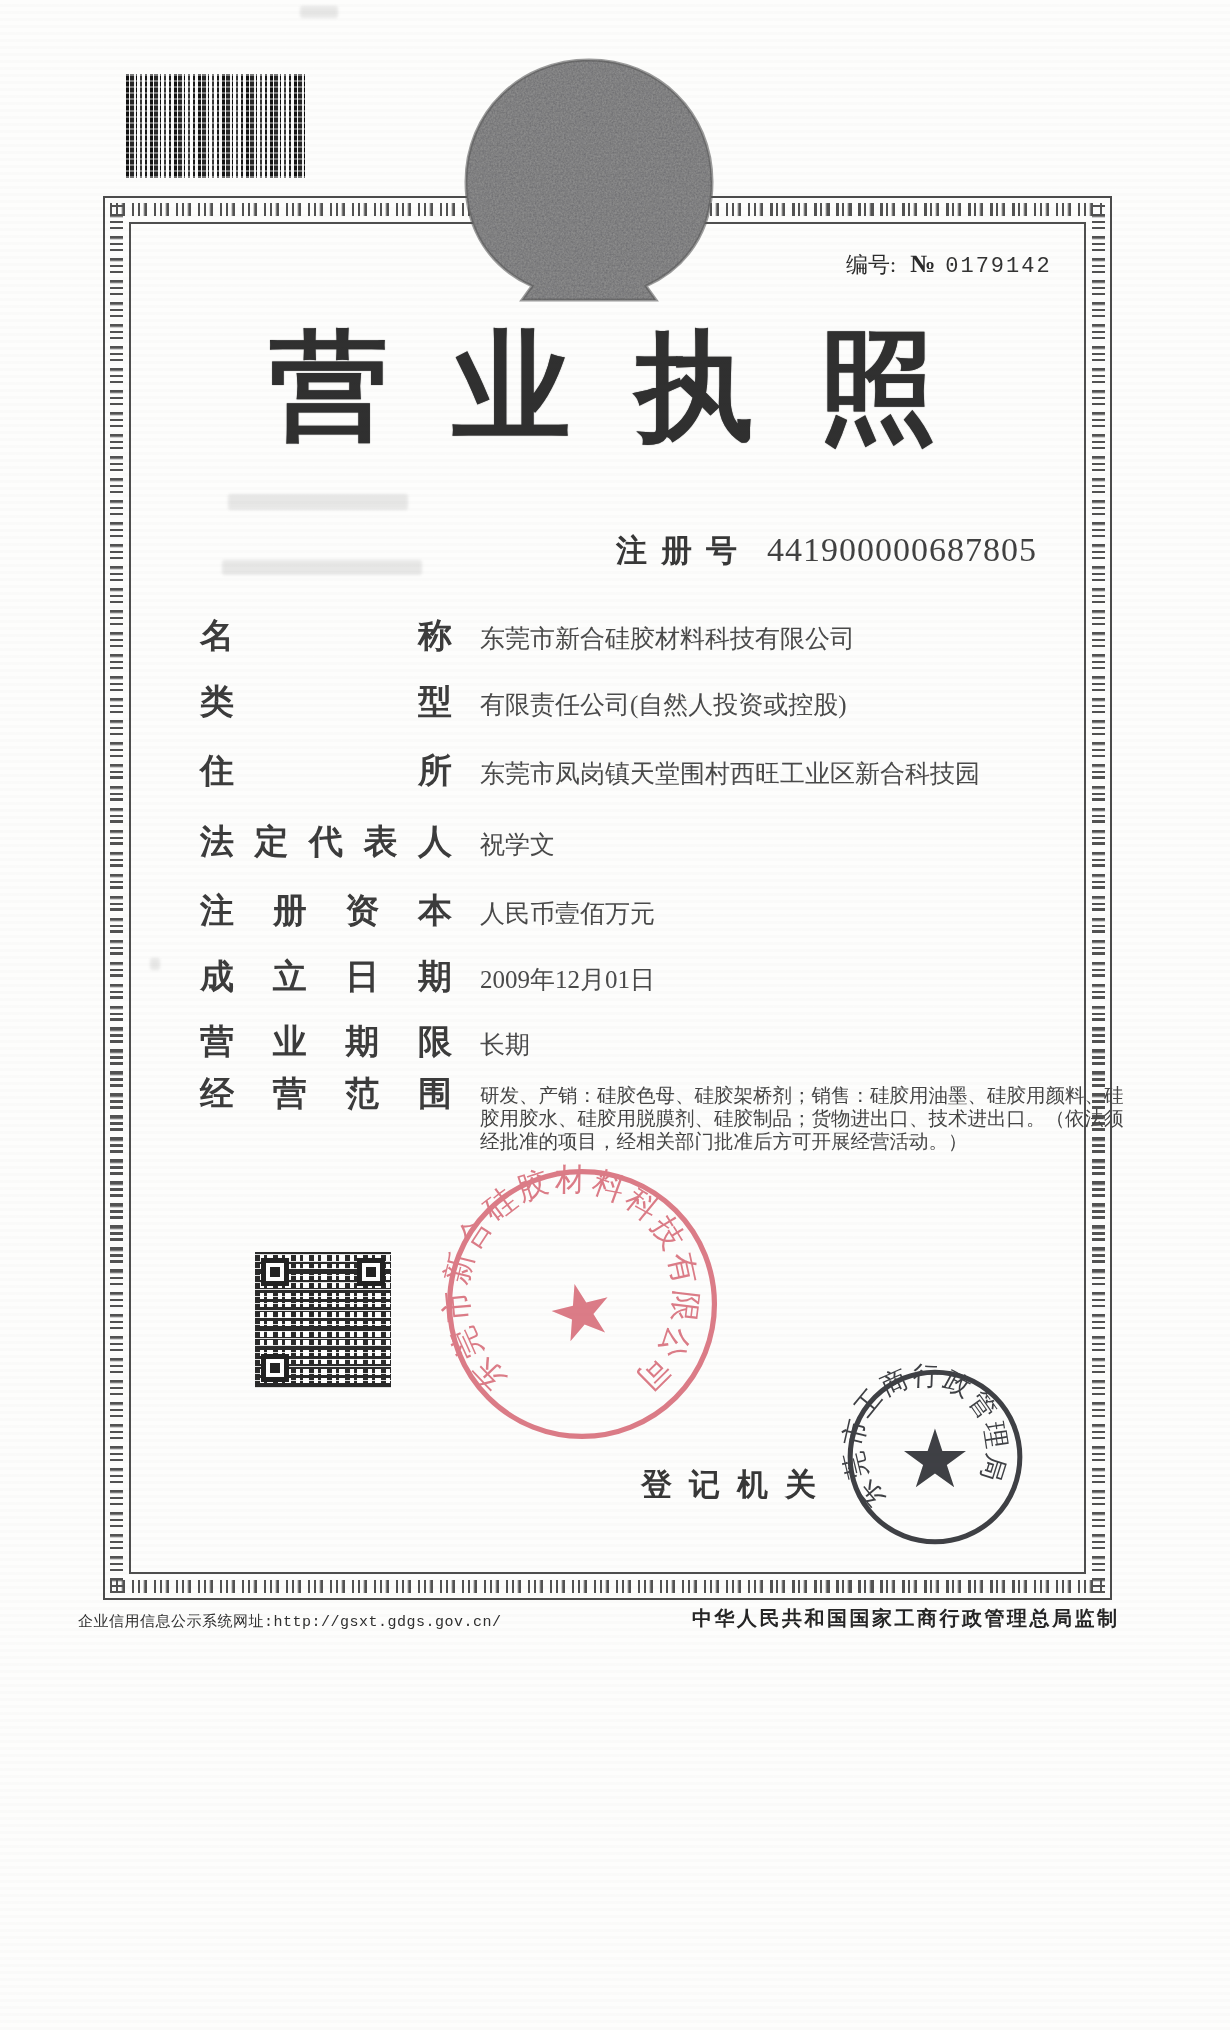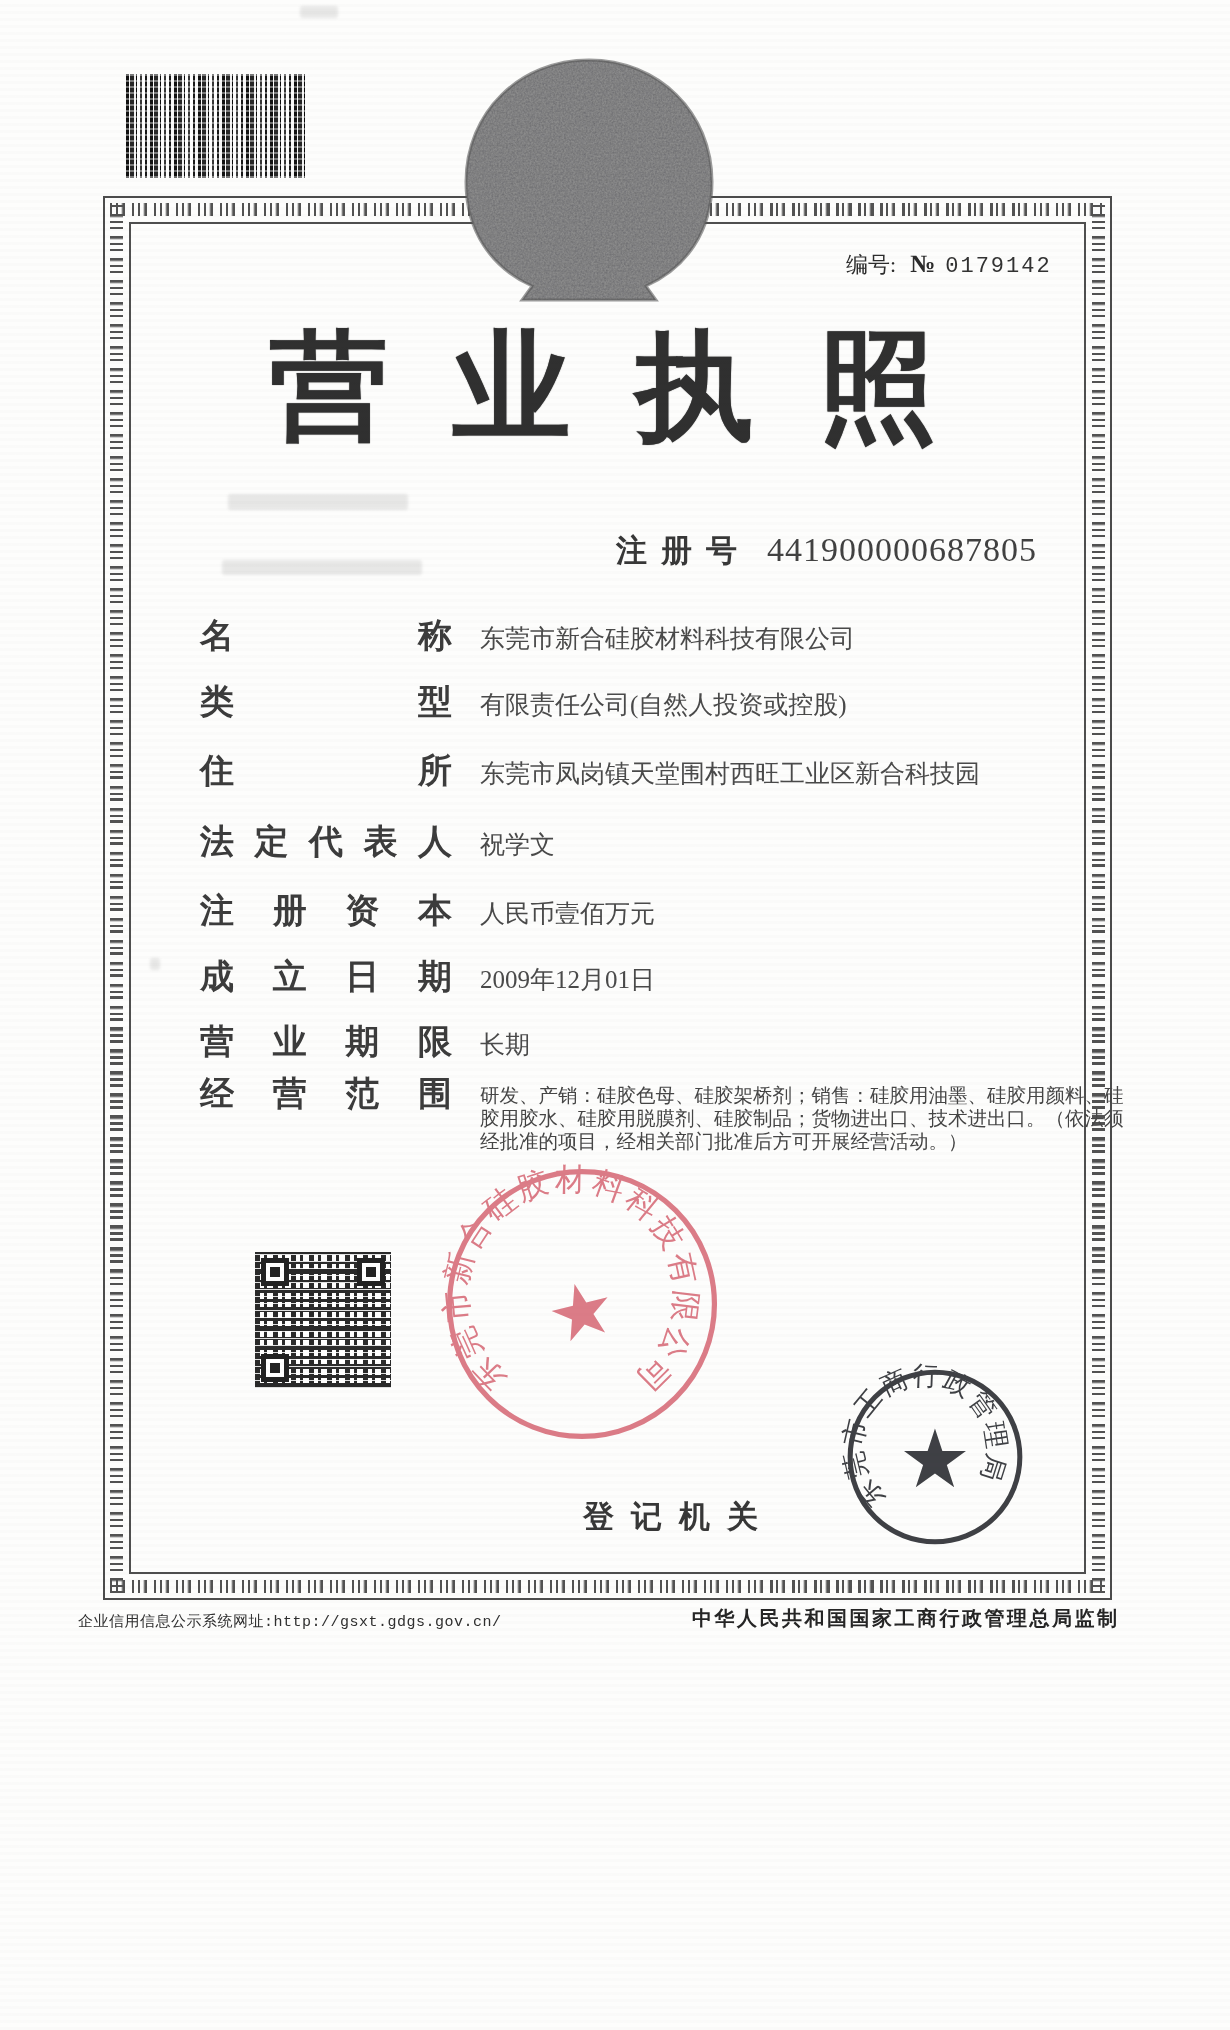--- a/index.html
+++ b/index.html
@@ -73,21 +73,21 @@
   }
   .qr .finder{position:absolute;width:28px;height:28px;border:5px solid #222;background:#fff;box-sizing:border-box;}
   .qr .finder::after{content:"";position:absolute;left:4px;top:4px;width:10px;height:10px;background:#222;}
   .qr .f-tl{left:6px;top:6px;}
   .qr .f-tr{right:6px;top:6px;}
   .qr .f-bl{left:6px;bottom:6px;}
   
   .stamp-company{position:absolute;left:436px;top:1158px;width:292px;height:292px;opacity:.82;z-index:5;}
   .stamp-authority{position:absolute;left:834px;top:1356px;width:202px;height:202px;opacity:.88;z-index:6;}
   
-  .registrar{position:absolute;left:583px;top:1464px;font-size:31px;font-weight:600;letter-spacing:17px;color:#373737;z-index:2;margin-top:32px;}
+  .registrar{position:absolute;left:641px;top:1464px;font-size:31px;font-weight:600;letter-spacing:17px;color:#373737;z-index:2;}
   .dateline{position:absolute;left:756px;top:1498px;font-size:29px;color:#333;z-index:2;white-space:nowrap;}
   .dateline .gap1{margin-left:30px;}
   .dateline .gap2{margin-left:34px;}
   
   .footer-left{
     position:absolute;left:78px;top:1612px;font-size:15px;color:#2f2f2f;letter-spacing:.5px;
     font-family:"Liberation Mono","DejaVu Sans Mono",monospace;
   }
   .footer-right{position:absolute;left:692px;top:1605px;font-size:20px;font-weight:600;letter-spacing:2.5px;color:#252525;}
   

